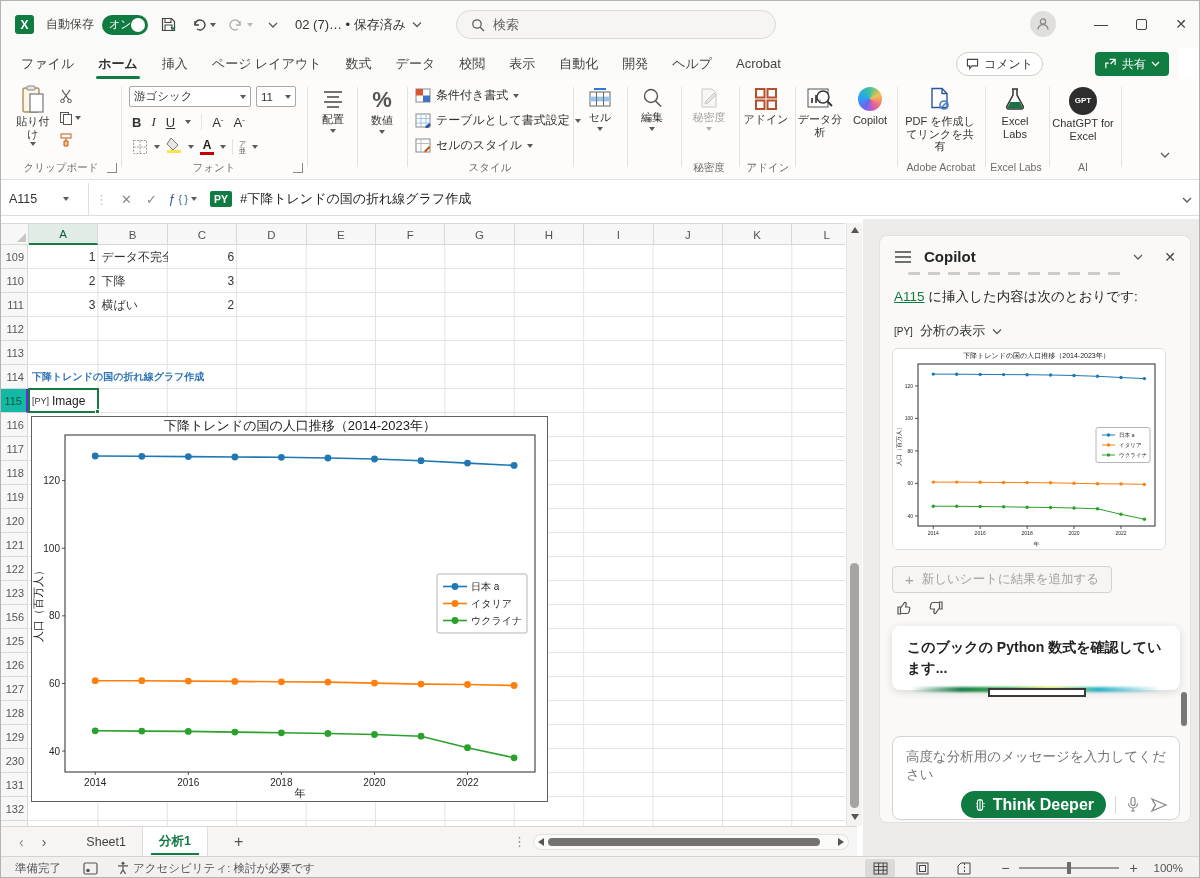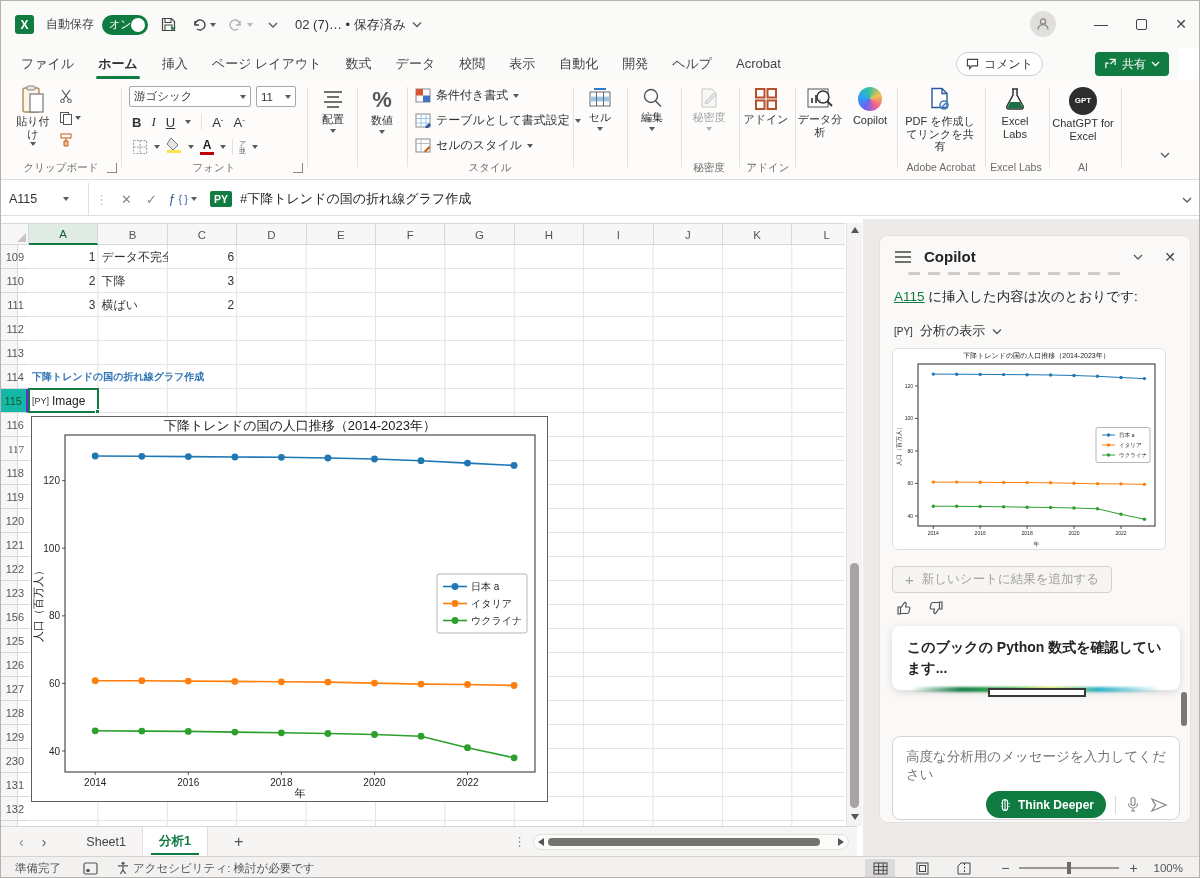--- a/index.html
+++ b/index.html
@@ -36,21 +36,21 @@
   .ribline{position:absolute;font-size:12px;color:#333;display:flex;align-items:center;gap:4px;white-space:nowrap;}
   
   #fbar{left:0;top:182px;width:1200px;height:33px;background:#ffffff;border-bottom:1px solid #e1dfdd;display:flex;align-items:center;}
   #namebox{width:88px;height:100%;border-right:1px solid #e1dfdd;display:flex;align-items:center;padding:0 8px;font-size:12.5px;color:#333;gap:26px;}
   .pybadge{background:#107c41;color:#fff;font-size:10.5px;font-weight:bold;border-radius:2px;padding:2px 4px;}
   
   #sheet{left:0;top:218px;width:844px;height:607px;background:#fff;overflow:hidden;}
   #colheads{position:absolute;left:28px;top:4px;right:0;height:22px;background:#f7f7f7;border-top:1px solid #d8d8d8;border-bottom:1px solid #d8d8d8;}
   .colhead{position:absolute;top:0;height:21px;border-right:1px solid #d8d8d8;font-size:11.5px;color:#555;display:flex;align-items:center;justify-content:center;}
   .colhead.sel{background:#e2ece6;color:#0c5c32;border-bottom:2px solid #107c41;}
-  #rowheads{position:absolute;left:0;top:26px;width:17px;bottom:0;background:#f7f7f7;border-right:1px solid #d8d8d8;}
+  #rowheads{position:absolute;left:0;top:26px;width:27px;bottom:0;background:#f7f7f7;border-right:1px solid #d8d8d8;}
   .rowhead{position:absolute;left:0;width:27px;height:24px;border-bottom:1px solid #d8d8d8;font-size:11px;color:#555;display:flex;align-items:center;justify-content:flex-end;padding-right:4px;}
   .rowhead.sel{background:#14b8a6;color:#0c5c32;border-right:2px solid #6d28d9;}
   #cellsarea{position:absolute;left:28px;top:26px;right:0;bottom:0;background:
      linear-gradient(to right,transparent 68.4px,#e3e3e3 68.4px) 0 0/69.4px 100% repeat-x,
      linear-gradient(to bottom,transparent 23px,#e3e3e3 23px) 0 0/100% 24px repeat-y,#fff;}
   .cell{position:absolute;height:24px;font-size:12px;color:#333;display:flex;align-items:center;overflow:hidden;padding:0 3px;white-space:nowrap;}
   .cell.right{justify-content:flex-end;}
   .heading-cell{position:absolute;height:24px;display:flex;align-items:center;font-size:10px;font-weight:bold;color:#2e74b5;white-space:nowrap;}
   #selcell{position:absolute;border:2px solid #107c41;background:transparent;}
   #selcell .handle{position:absolute;right:-3px;bottom:-3px;width:5px;height:5px;background:#107c41;border:1px solid #fff;}
@@ -64,21 +64,21 @@
   
   #rightbg{left:862px;top:218px;width:338px;height:637px;background:#edebe9;}
   #copilot{left:878px;top:234px;width:312px;height:588px;background:#faf9f7;border:1px solid #e3e1df;border-radius:8px;}
   .cop-abs{position:absolute;}
   .ghostline{height:3px;background:repeating-linear-gradient(90deg,#c3c1bf 0 12px,transparent 12px 20px);opacity:.8;border-radius:2px;}
   .coplink{color:#0f7b41;text-decoration:underline;}
   .copcard{background:#fff;border:1px solid #e0deda;border-radius:6px;}
   .addbtn{border:1px solid #d4d2d0;border-radius:4px;color:#a3a19f;font-size:12.5px;display:flex;align-items:center;gap:8px;padding:0 12px;height:27px;background:#f6f5f3;}
   .shimmer{position:absolute;left:50%;transform:translateX(-50%);bottom:-2px;width:250px;height:5px;border-radius:3px;filter:blur(1px);
      background:linear-gradient(90deg,transparent,#1a7f4b 20%,#35b24a 40%,#d8e03a 55%,#2bb3c9 75%,transparent);}
-  .thinkpill{height:27px;border-radius:14px;background:#0f7b41;color:#fff;font-size:12px;font-weight:bold;display:flex;align-items:center;gap:6px;padding:0 12px;}
+  .thinkpill{height:27px;border-radius:14px;background:#0f7b41;color:#fff;font-size:16px;font-weight:bold;display:flex;align-items:center;gap:6px;padding:0 12px;}
   #copinput{border:1px solid #d6d4d2;border-radius:8px;background:#fff;}
   #copinput textarea{width:100%;height:40px;border:0;outline:0;resize:none;font-size:13.5px;color:#333;background:transparent;}
   #copscroll{position:absolute;right:3px;top:456px;width:6px;height:34px;border-radius:3px;background:#7a7876;}
   
   #tabsbar{left:0;top:825px;width:856px;height:30px;background:#f6f5f4;border-top:1px solid #d8d6d4;display:flex;align-items:center;}
   .stab{height:29px;display:flex;align-items:center;padding:0 16px;font-size:12.5px;color:#444;position:relative;border-right:1px solid #e0dedc;}
   .stab.active{background:#fff;color:#0f7b41;font-weight:bold;}
   .stab.active::after{content:"";position:absolute;left:8px;right:8px;bottom:1px;height:2.5px;background:#107c41;}
   #hscroll{position:absolute;left:532px;top:7px;width:316px;height:16px;background:#fbfbfa;border:1px solid #e3e1df;border-radius:8px;display:flex;align-items:center;}
   #hthumb{position:absolute;left:14px;width:272px;height:8px;border-radius:4px;background:#757371;}
@@ -125,20 +125,27 @@
     </span>
     <svg width="12" height="8" style="margin-left:14px">
         <path class="chev" d="M2 2 L6 6 L10 2"></path>
       </svg>
     <span style="margin-left:16px;font-size:13px;color:#333;display:flex;align-items:center;gap:6px">
       <span>02 (7)… • 保存済み</span>
       <svg width="10" height="7">
           <path class="chev" d="M1 1.5 L5 5.5 L9 1.5"></path>
         </svg>
     </span>
+    <div id="searchbox" class="abs">
+      <svg width="14" height="14" viewBox="0 0 14 14">
+          <circle cx="6" cy="6" r="4.2" fill="none" stroke="#605e5c" stroke-width="1.3"></circle>
+          <path d="M9.2 9.2 L13 13" stroke="#605e5c" stroke-width="1.3"></path>
+        </svg>
+      <span>検索</span>
+    </div>
     <div style="position:absolute;right:145px;top:10px" class="avatar">
       <svg width="16" height="16" viewBox="0 0 16 16">
           <circle cx="8" cy="5.5" r="2.6" fill="none" stroke="#8a8886" stroke-width="1.3"></circle>
           <path d="M3 13.5a5 5 0 0 1 10 0" fill="none" stroke="#8a8886" stroke-width="1.3"></path>
         </svg>
     </div>
     <div style="position:absolute;right:80px;top:6px" class="winbtn">—</div>
     <div style="position:absolute;right:40px;top:6px" class="winbtn">
         <span style="display:inline-block;width:11px;height:11px;border:1.4px solid #444;border-radius:2px"></span>
       </div>
@@ -425,21 +432,21 @@
       </div>
     <div id="rowheads">
         <div class="rowhead" style="top: 0px;">109</div>
         <div class="rowhead" style="top: 24px;">110</div>
         <div class="rowhead" style="top: 48px;">111</div>
         <div class="rowhead" style="top: 72px;">112</div>
         <div class="rowhead" style="top: 96px;">113</div>
         <div class="rowhead" style="top: 120px;">114</div>
         <div class="rowhead sel" style="top: 144px;">115</div>
         <div class="rowhead" style="top: 168px;">116</div>
-        <div class="rowhead" style="top: 192px; font-family: Liberation Serif, serif;">117</div>
+        <div class="rowhead" style="top: 192px;">117</div>
         <div class="rowhead" style="top: 216px;">118</div>
         <div class="rowhead" style="top: 240px;">119</div>
         <div class="rowhead" style="top: 264px;">120</div>
         <div class="rowhead" style="top: 288px;">121</div>
         <div class="rowhead" style="top: 312px;">122</div>
         <div class="rowhead" style="top: 336px;">123</div>
         <div class="rowhead" style="top: 360px;">156</div>
         <div class="rowhead" style="top: 384px;">125</div>
         <div class="rowhead" style="top: 408px;">126</div>
         <div class="rowhead" style="top: 432px;">127</div>

